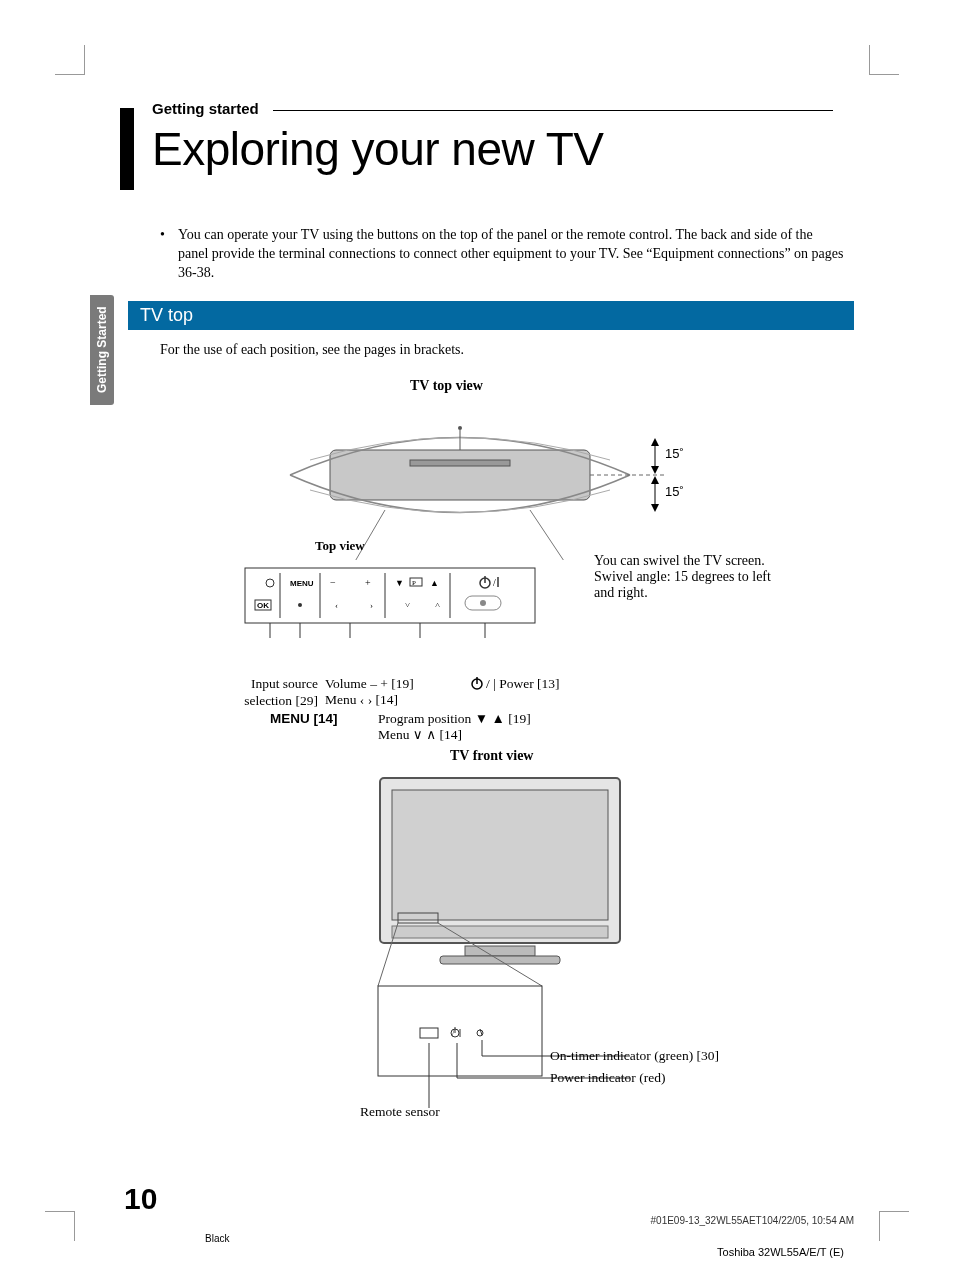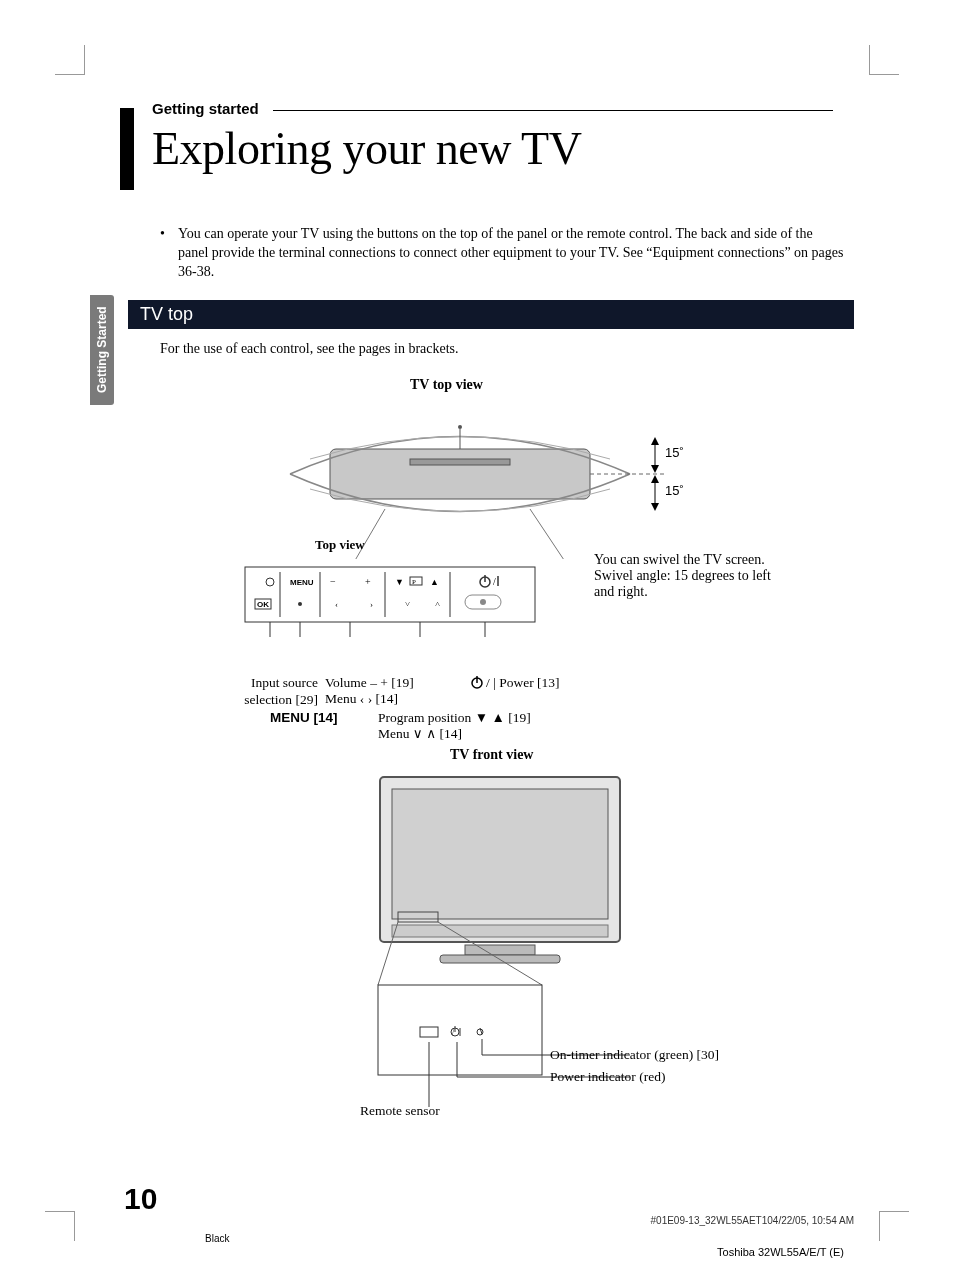--- a/index.html
+++ b/index.html
@@ -42,21 +42,21 @@
     margin-left: 52px;
   }
   .section-rule {
     display: inline-block;
     border-top: 1px solid #000;
     width: 560px;
     vertical-align: middle;
     margin-left: 10px;
   }
   h1 {
-    font-family: Liberation Serif, serif;
+    font-family: Liberation Sans, sans-serif;
     font-weight: 500;
     font-size: 46px;
     margin-left: 52px;
     margin-top: 4px;
     letter-spacing: -0.5px;
   }
   .side-tab {
     position: absolute;
     left: -10px;
     top: 195px;
@@ -77,21 +77,21 @@
   .body-text {
     font-size: 14px;
     line-height: 1.35;
     margin-left: 60px;
     margin-right: 10px;
     margin-top: 50px;
   }
   .bullet-row { display: flex; }
   .bullet-dot { width: 18px; flex: 0 0 18px; }
   .bar-header {
-    background: #0f172a;
+    background: #0369a1;
     color: #fff;
     font-family: Arial, Helvetica, sans-serif;
     font-weight: 500;
     font-size: 18px;
     padding: 4px 12px;
     margin-top: 18px;
     margin-left: 28px;
   }
   .sub-text {
     font-size: 14px;
@@ -199,21 +199,21 @@
   <div class="side-tab">Getting Started</div>
 
   <div class="body-text">
     <div class="bullet-row">
       <div class="bullet-dot">•</div>
       <div>You can operate your TV using the buttons on the top of the panel or the remote control. The back and side of the panel provide the terminal connections to connect other equipment to your TV. See “Equipment connections” on pages 36-38.</div>
     </div>
   </div>
 
   <div class="bar-header">TV top</div>
-  <div class="sub-text">For the use of each control, see the pages in brackets.</div>
+  <div class="sub-text">For the use of each position, see the pages in brackets.</div>
 
   <div class="diagram-area">
     <div class="diagram-title" style="left:310px;top:0;">TV top view</div>
 
     <svg class="tv-top-svg" width="400" height="170">
 
       <rect x="60" y="60" width="260" height="50" rx="6" fill="#c8c8c8" stroke="#555"></rect>
 
       <path d="M 20 85 Q 190 10 360 85" fill="none" stroke="#888" stroke-width="1.5"></path>
       <path d="M 20 85 Q 190 160 360 85" fill="none" stroke="#888" stroke-width="1.5"></path>

